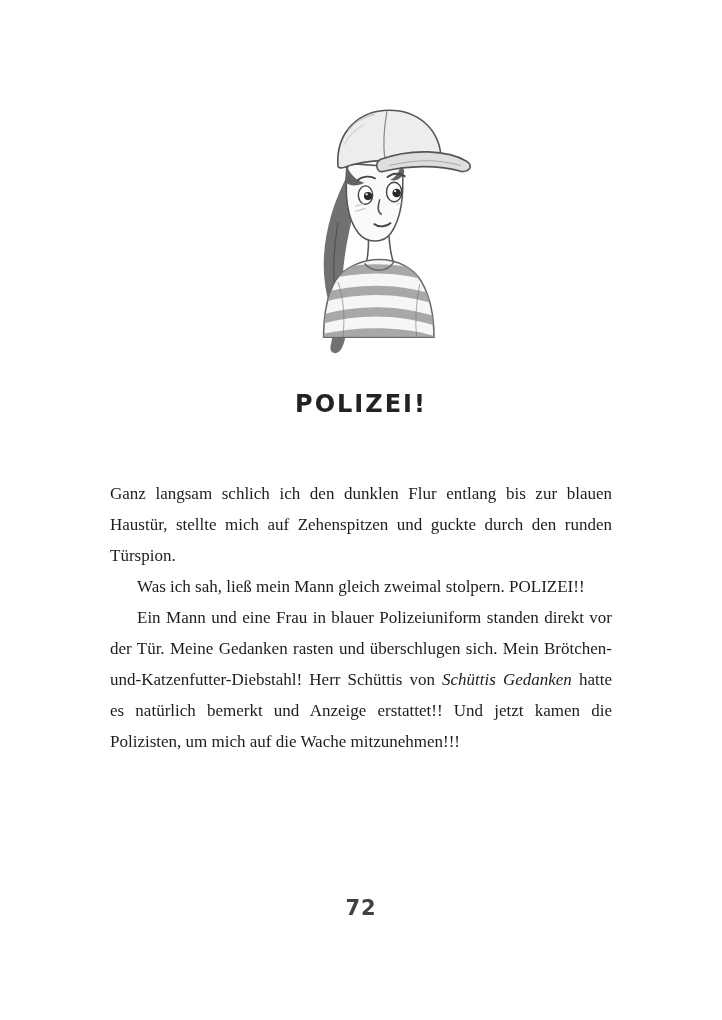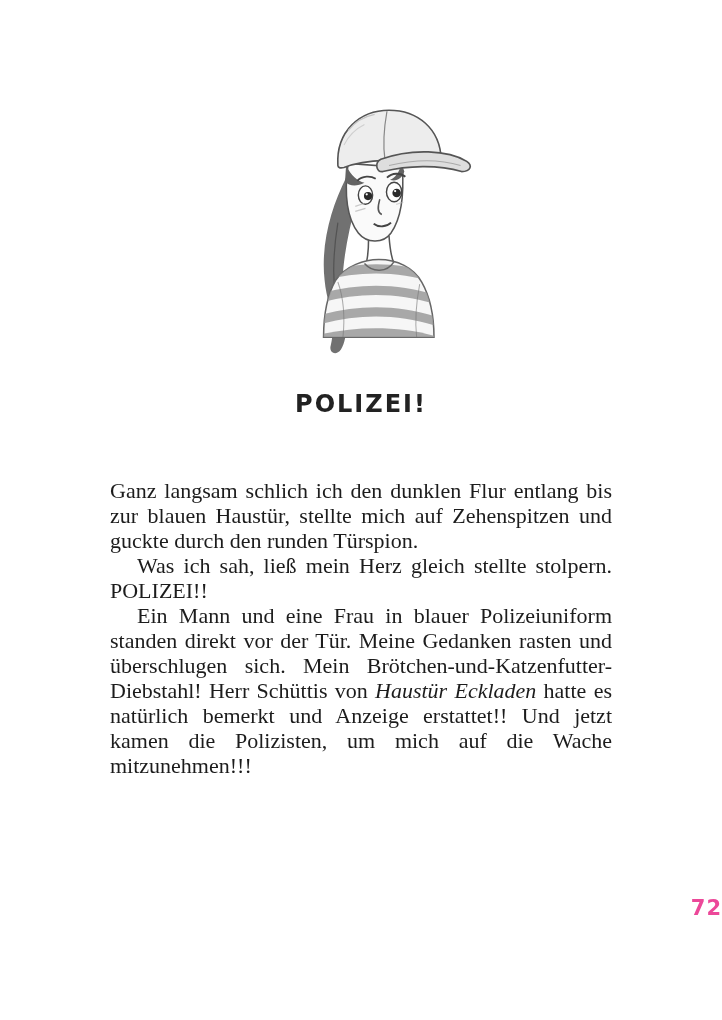--- a/index.html
+++ b/index.html
@@ -38,40 +38,40 @@
     font-size: 24px;
     letter-spacing: 2px;
     color: #222222;
   }
   .body-text {
     position: absolute;
     top: 478px;
     left: 110px;
     width: 502px;
     text-align: justify;
-    font-size: 22px;
-    line-height: 25px;
+    font-size: 17px;
+    line-height: 31px;
   }
   .body-text p {
     margin: 0;
   }
   .body-text p.indent {
     text-indent: 27px;
   }
   .page-number {
     position: absolute;
     top: 896px;
     left: 0;
     width: 100%;
-    text-align: right;
+    text-align: center;
     font-family: "DejaVu Sans", sans-serif;
     font-weight: bold;
     font-size: 21px;
     letter-spacing: 1px;
-    color: #ec4899;
+    color: #404040;
   }
   em.book-italic {
     font-style: italic;
   }
 </style>
 </head>
 <body>
 
 <div class="page">
 
@@ -128,19 +128,19 @@
 
       <path d="M57,104 l9,-3 M57,109 l10,-3" stroke="#b5b5b5" stroke-width="1.2" fill="none" opacity="0.7"></path>
       <path d="M97,102 l7,-2" stroke="#bcbcbc" stroke-width="1.2" fill="none" opacity="0.6"></path>
     </svg>
   </div>
 
   <div class="chapter-title">POLIZEI!</div>
 
   <div class="body-text">
     <p>Ganz langsam schlich ich den dunklen Flur entlang bis zur blauen Haustür, stellte mich auf Zehenspitzen und guckte durch den runden Türspion.</p>
-    <p class="indent">Was ich sah, ließ mein Herz gleich stellte stolpern. POLIZEI!!</p>
-    <p class="indent"><span>Ein Mann und eine Frau in blauer Polizeiuniform standen direkt vor der Tür. Meine Gedanken rasten und überschlugen sich. Mein Brötchen-und-Katzenfutter-Diebstahl! Herr Schüttis von </span><em class="book-italic">Haustür Eckladen</em><span> hatte es natürlich bemerkt und Anzeige erstattet!! Und jetzt kamen die Polizisten, um mich auf die Wache mitzunehmen!!!</span></p>
+    <p class="indent">Was ich sah, ließ mein Mann gleich zweimal stolpern. POLIZEI!!</p>
+    <p class="indent"><span>Ein Mann und eine Frau in blauer Polizeiuniform standen direkt vor der Tür. Meine Gedanken rasten und überschlugen sich. Mein Brötchen-und-Katzenfutter-Diebstahl! Herr Schüttis von </span><em class="book-italic">Schüttis Gedanken</em><span> hatte es natürlich bemerkt und Anzeige erstattet!! Und jetzt kamen die Polizisten, um mich auf die Wache mitzunehmen!!!</span></p>
   </div>
 
   <div class="page-number">72</div>
 
 </div>
 
 </body></html>

